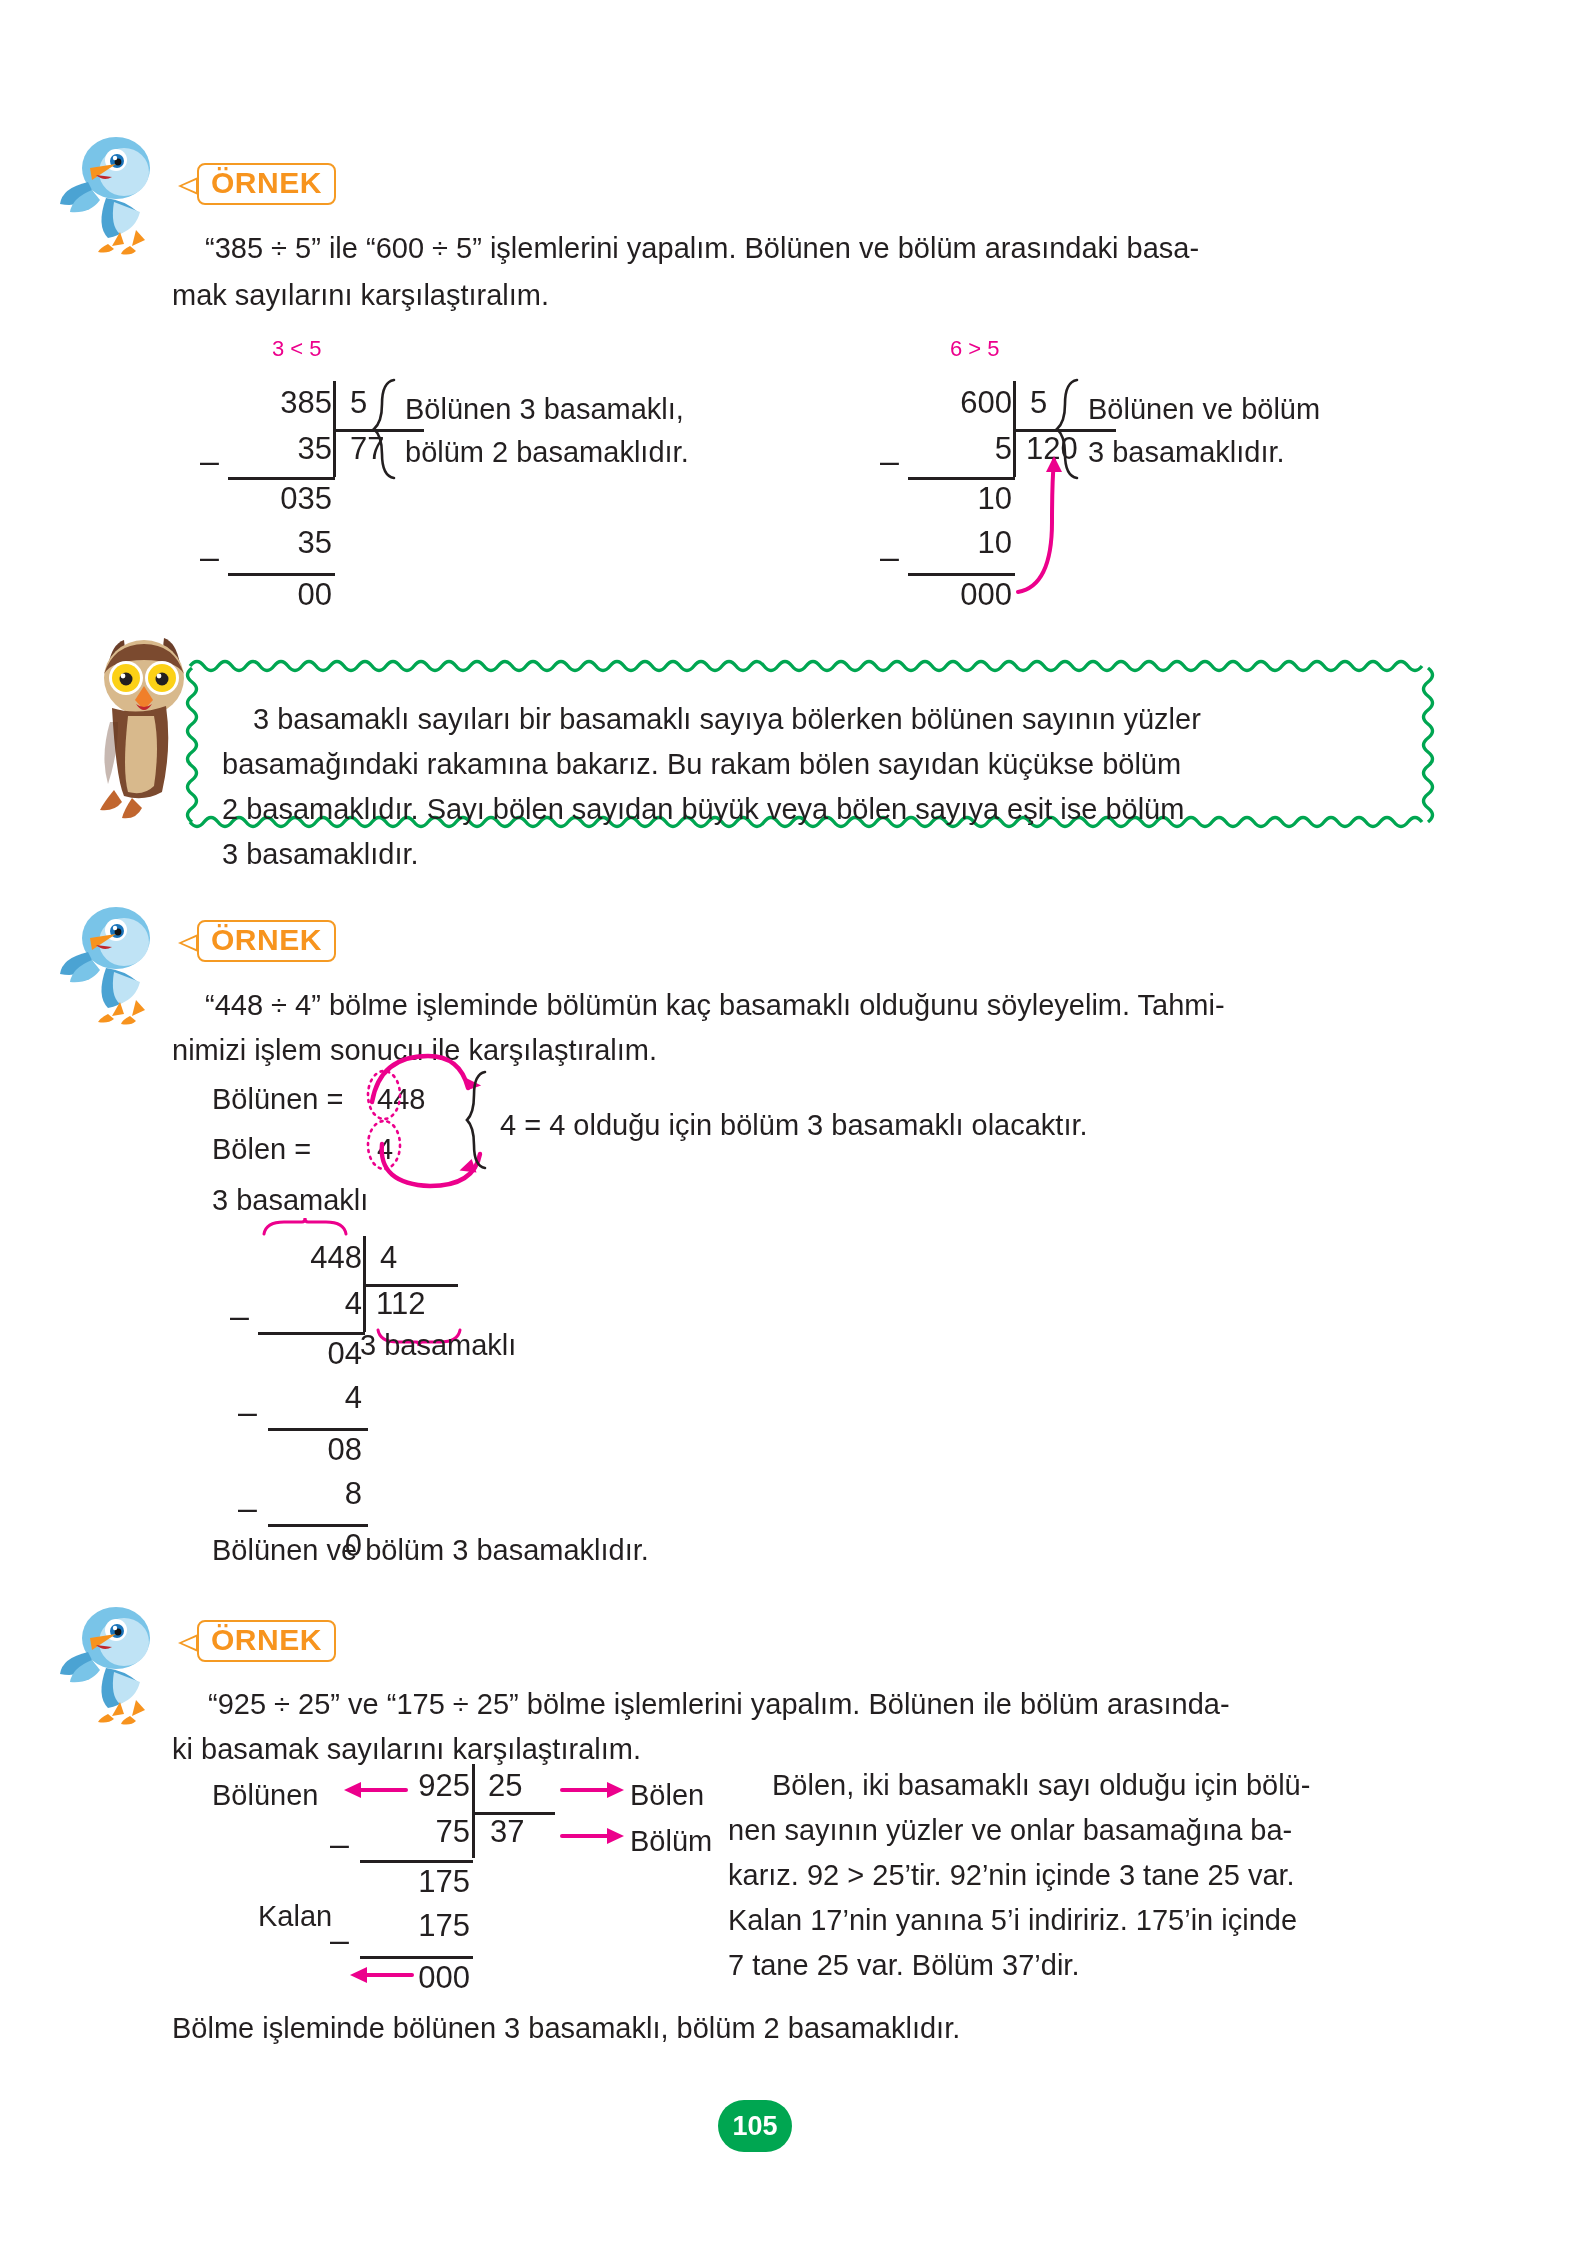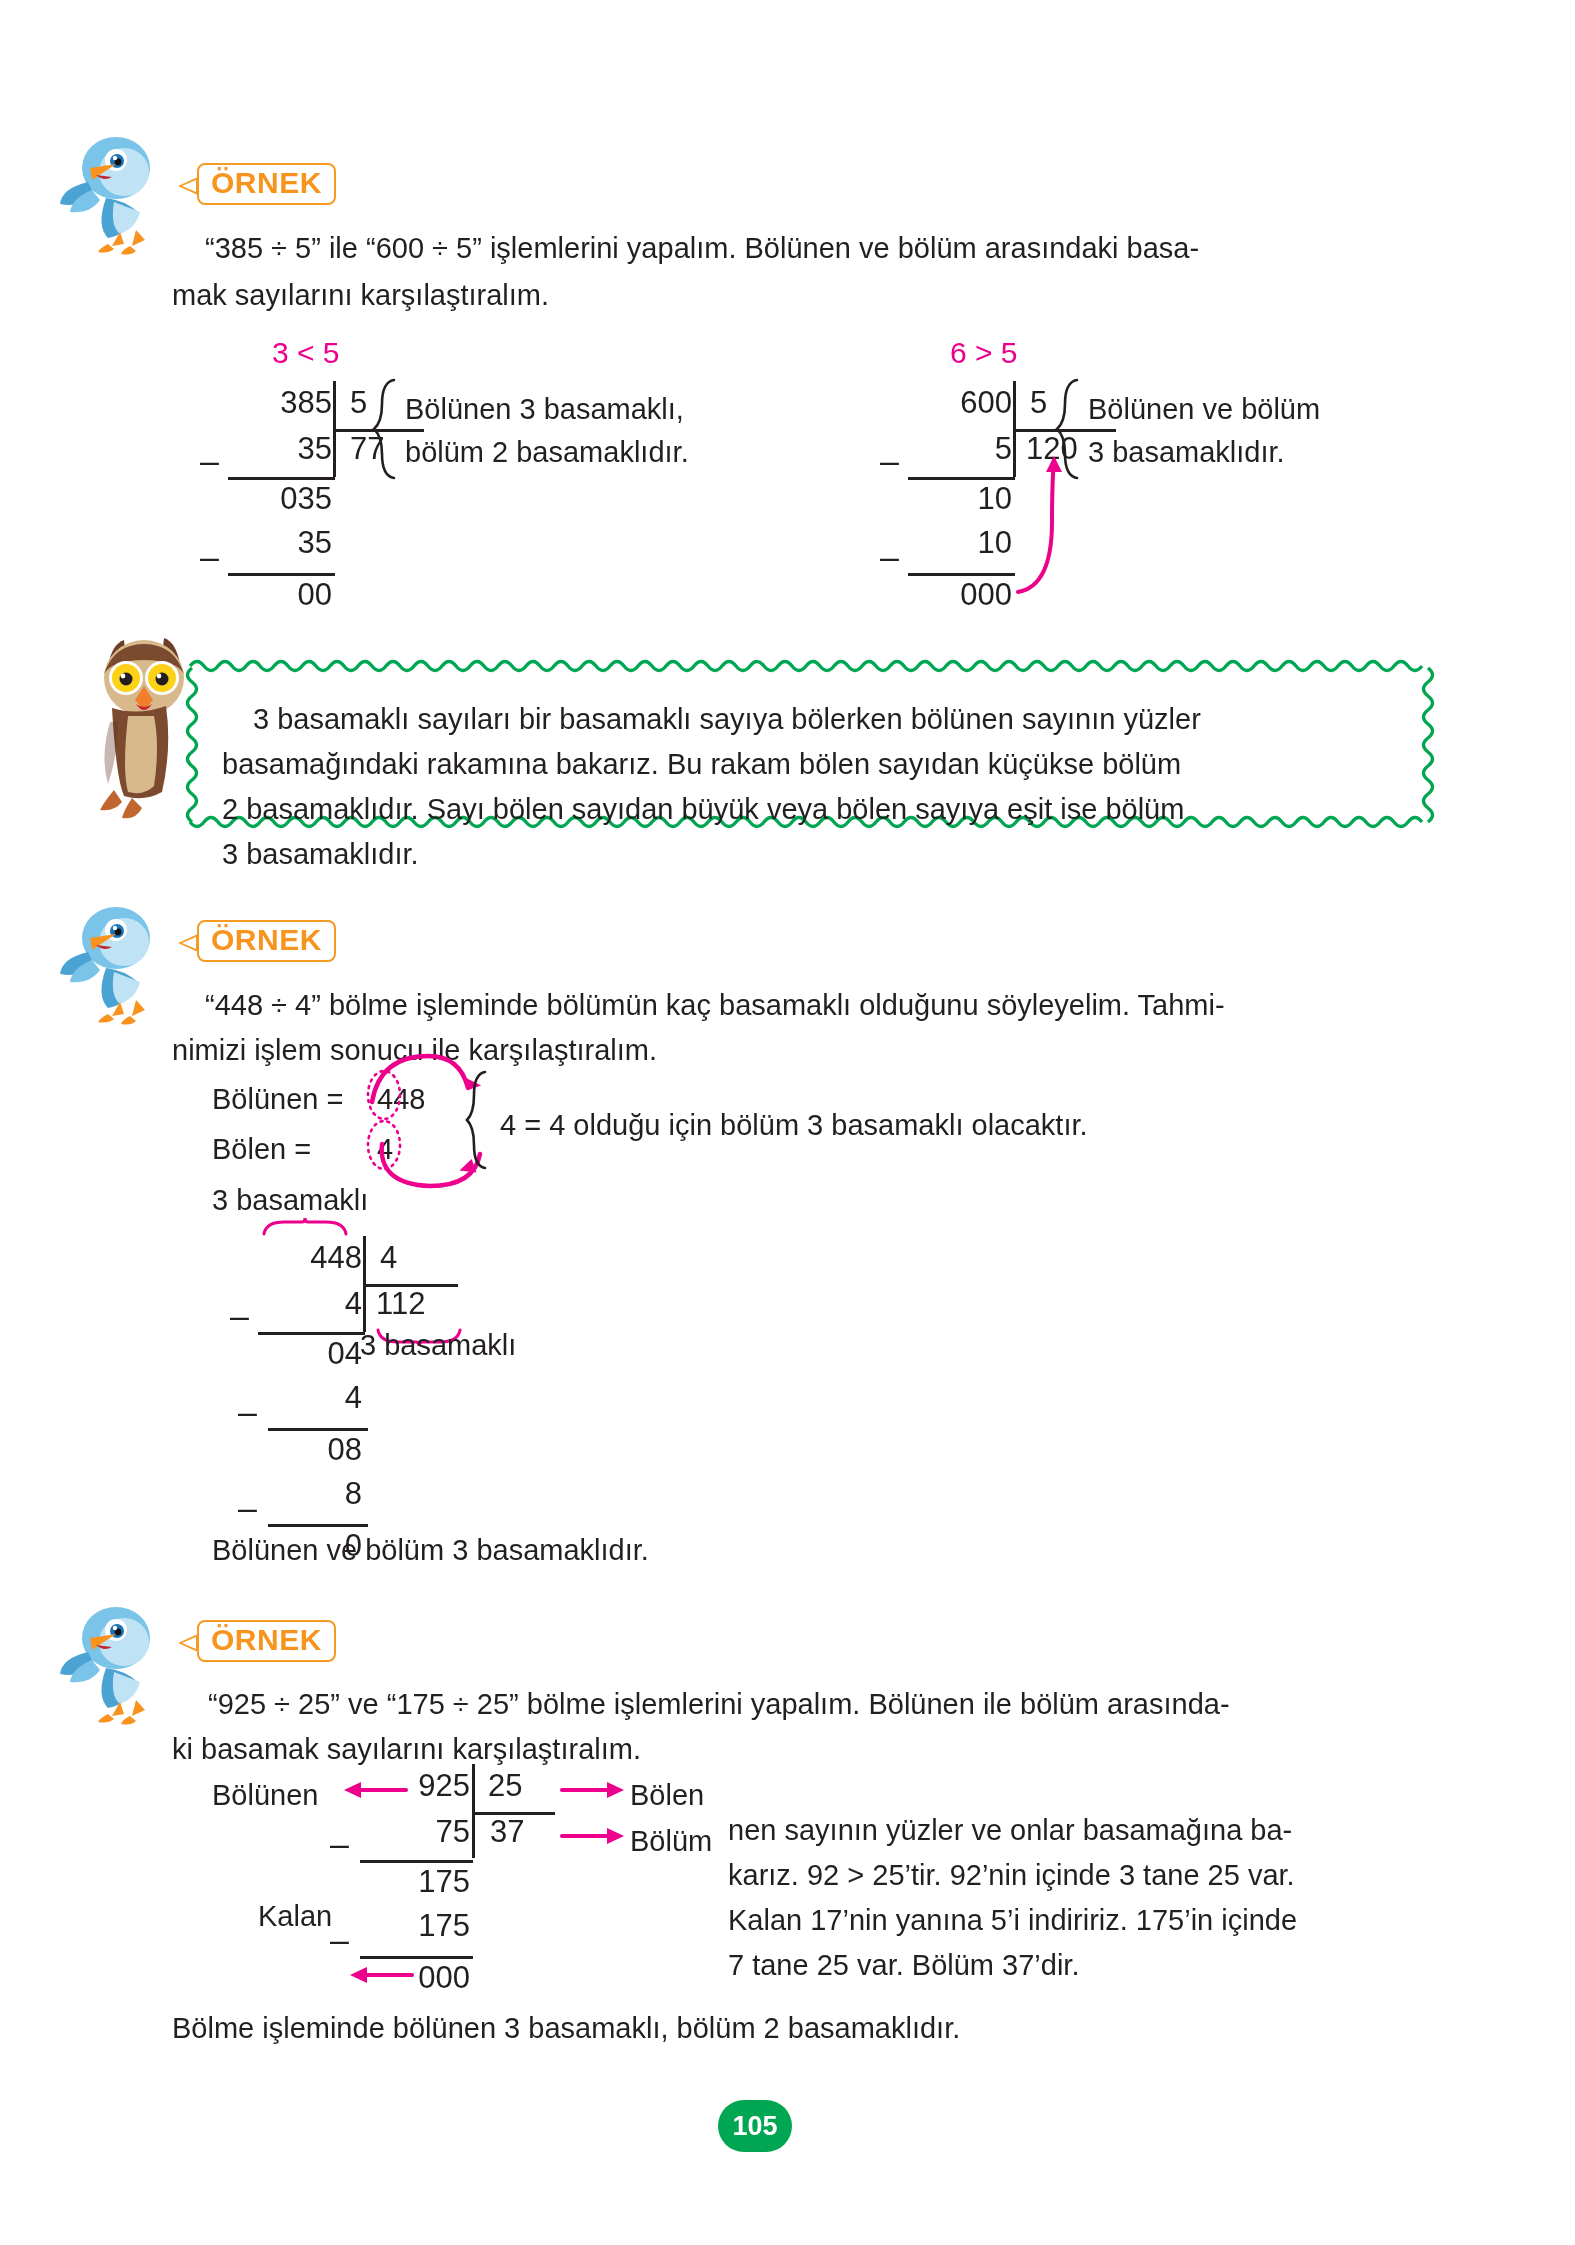--- a/index.html
+++ b/index.html
@@ -64,21 +64,21 @@
   .page-num {
     position:absolute;
     width:74px;height:52px;
     background:#00a651;
     border-radius:26px;
     color:#fff;
     font-size:27px;
     font-weight:bold;
     display:flex;align-items:center;justify-content:center;
   }
-  .pink-num { color:#ec008c; font-size:30px; }
+  .pink-num { color:#ec008c; font-size:22px; }
 
   svg { display:block; overflow:visible; }
 </style>
 </head>
 <body>
 
 <div class="page">
 
   <div class="mascot" style="left:58px; top:120px;">
     <svg width="110" height="130" viewBox="0 0 110 130">
@@ -410,20 +410,21 @@
   <div class="body-text" style="position:absolute; left:630px; top:1821px;">Bölüm</div>
 
   <div class="body-text" style="position:absolute; left:258px; top:1896px;">Kalan</div>
   <div style="position:absolute; left:348px; top:1963px;">
     <svg width="66" height="24" viewBox="0 0 66 24">
       <line x1="16" y1="12" x2="64" y2="12" stroke="#ec008c" stroke-width="4" stroke-linecap="round"></line>
       <path d="M2 12 l17 -8 l0 16 Z" fill="#ec008c"></path>
     </svg>
   </div>
 
+  <div class="body-text" style="position:absolute; left:772px; top:1765px;">Bölen, iki basamaklı sayı olduğu için bölü-</div>
   <div class="body-text" style="position:absolute; left:728px; top:1810px;">nen sayının yüzler ve onlar basamağına ba-</div>
   <div class="body-text" style="position:absolute; left:728px; top:1855px;">karız. 92 &gt; 25’tir. 92’nin içinde 3 tane 25 var.</div>
   <div class="body-text" style="position:absolute; left:728px; top:1900px;">Kalan 17’nin yanına 5’i indiririz. 175’in içinde</div>
   <div class="body-text" style="position:absolute; left:728px; top:1945px;">7 tane 25 var. Bölüm 37’dir.</div>
 
   <div class="body-text" style="position:absolute; left:172px; top:2008px;">Bölme işleminde bölünen 3 basamaklı, bölüm 2 basamaklıdır.</div>
 
   <div class="page-num" style="left:718px; top:2100px;">105</div>
 
 </div>

